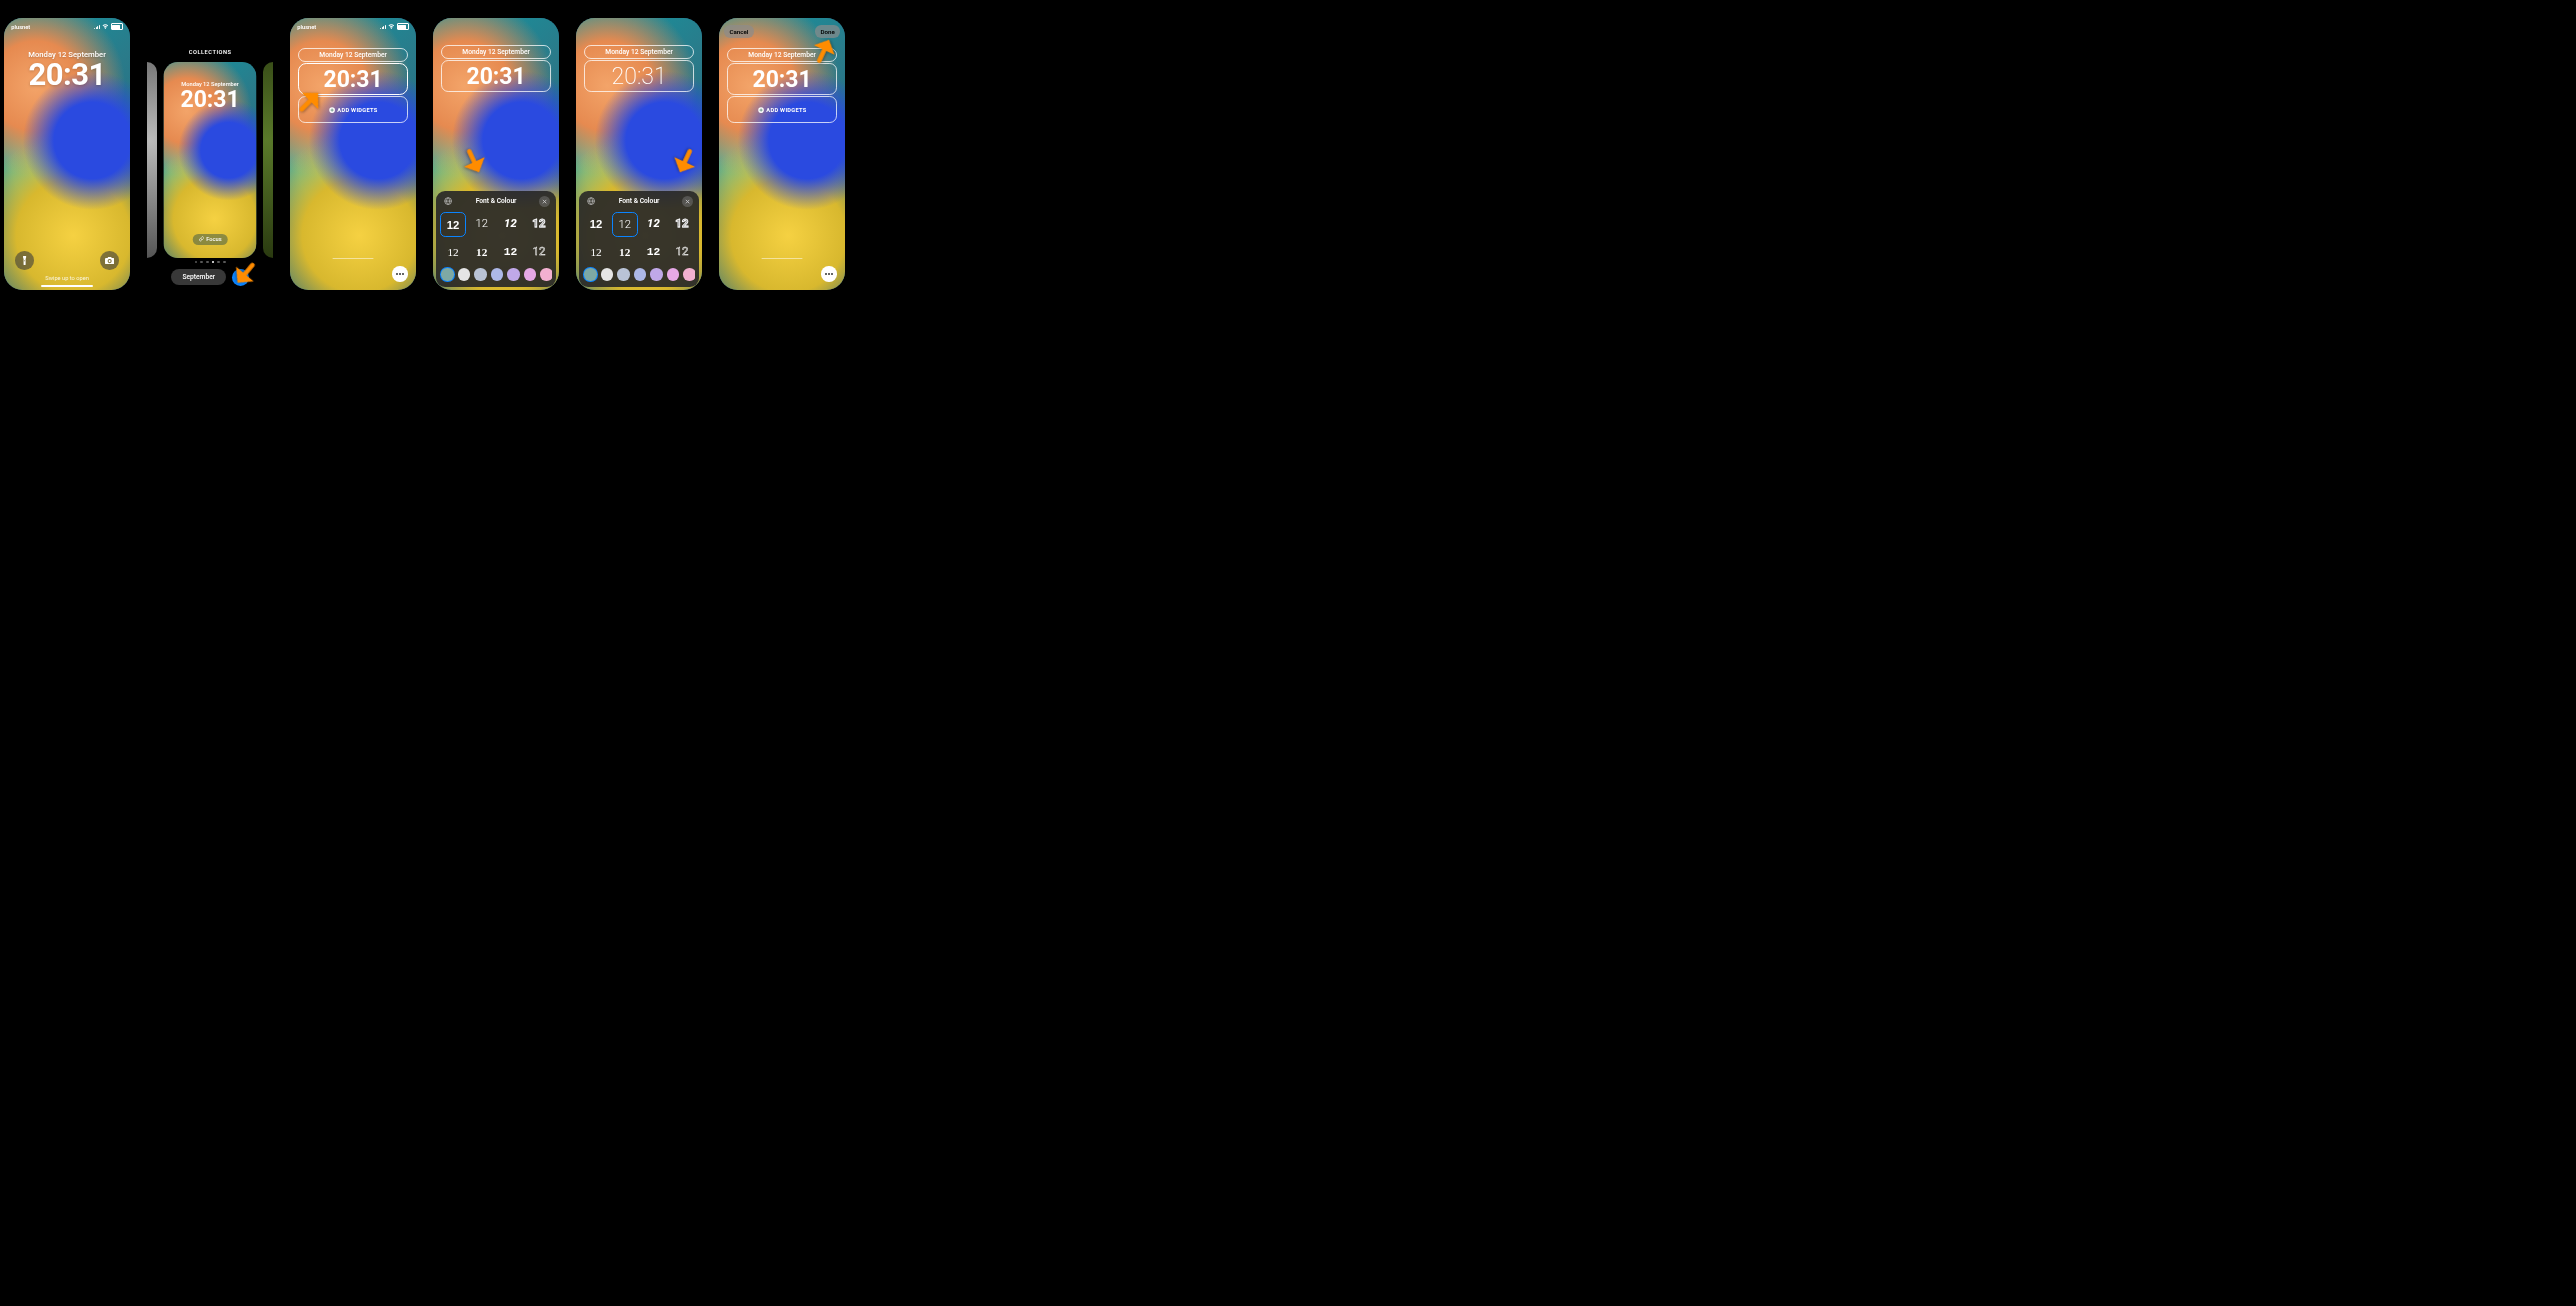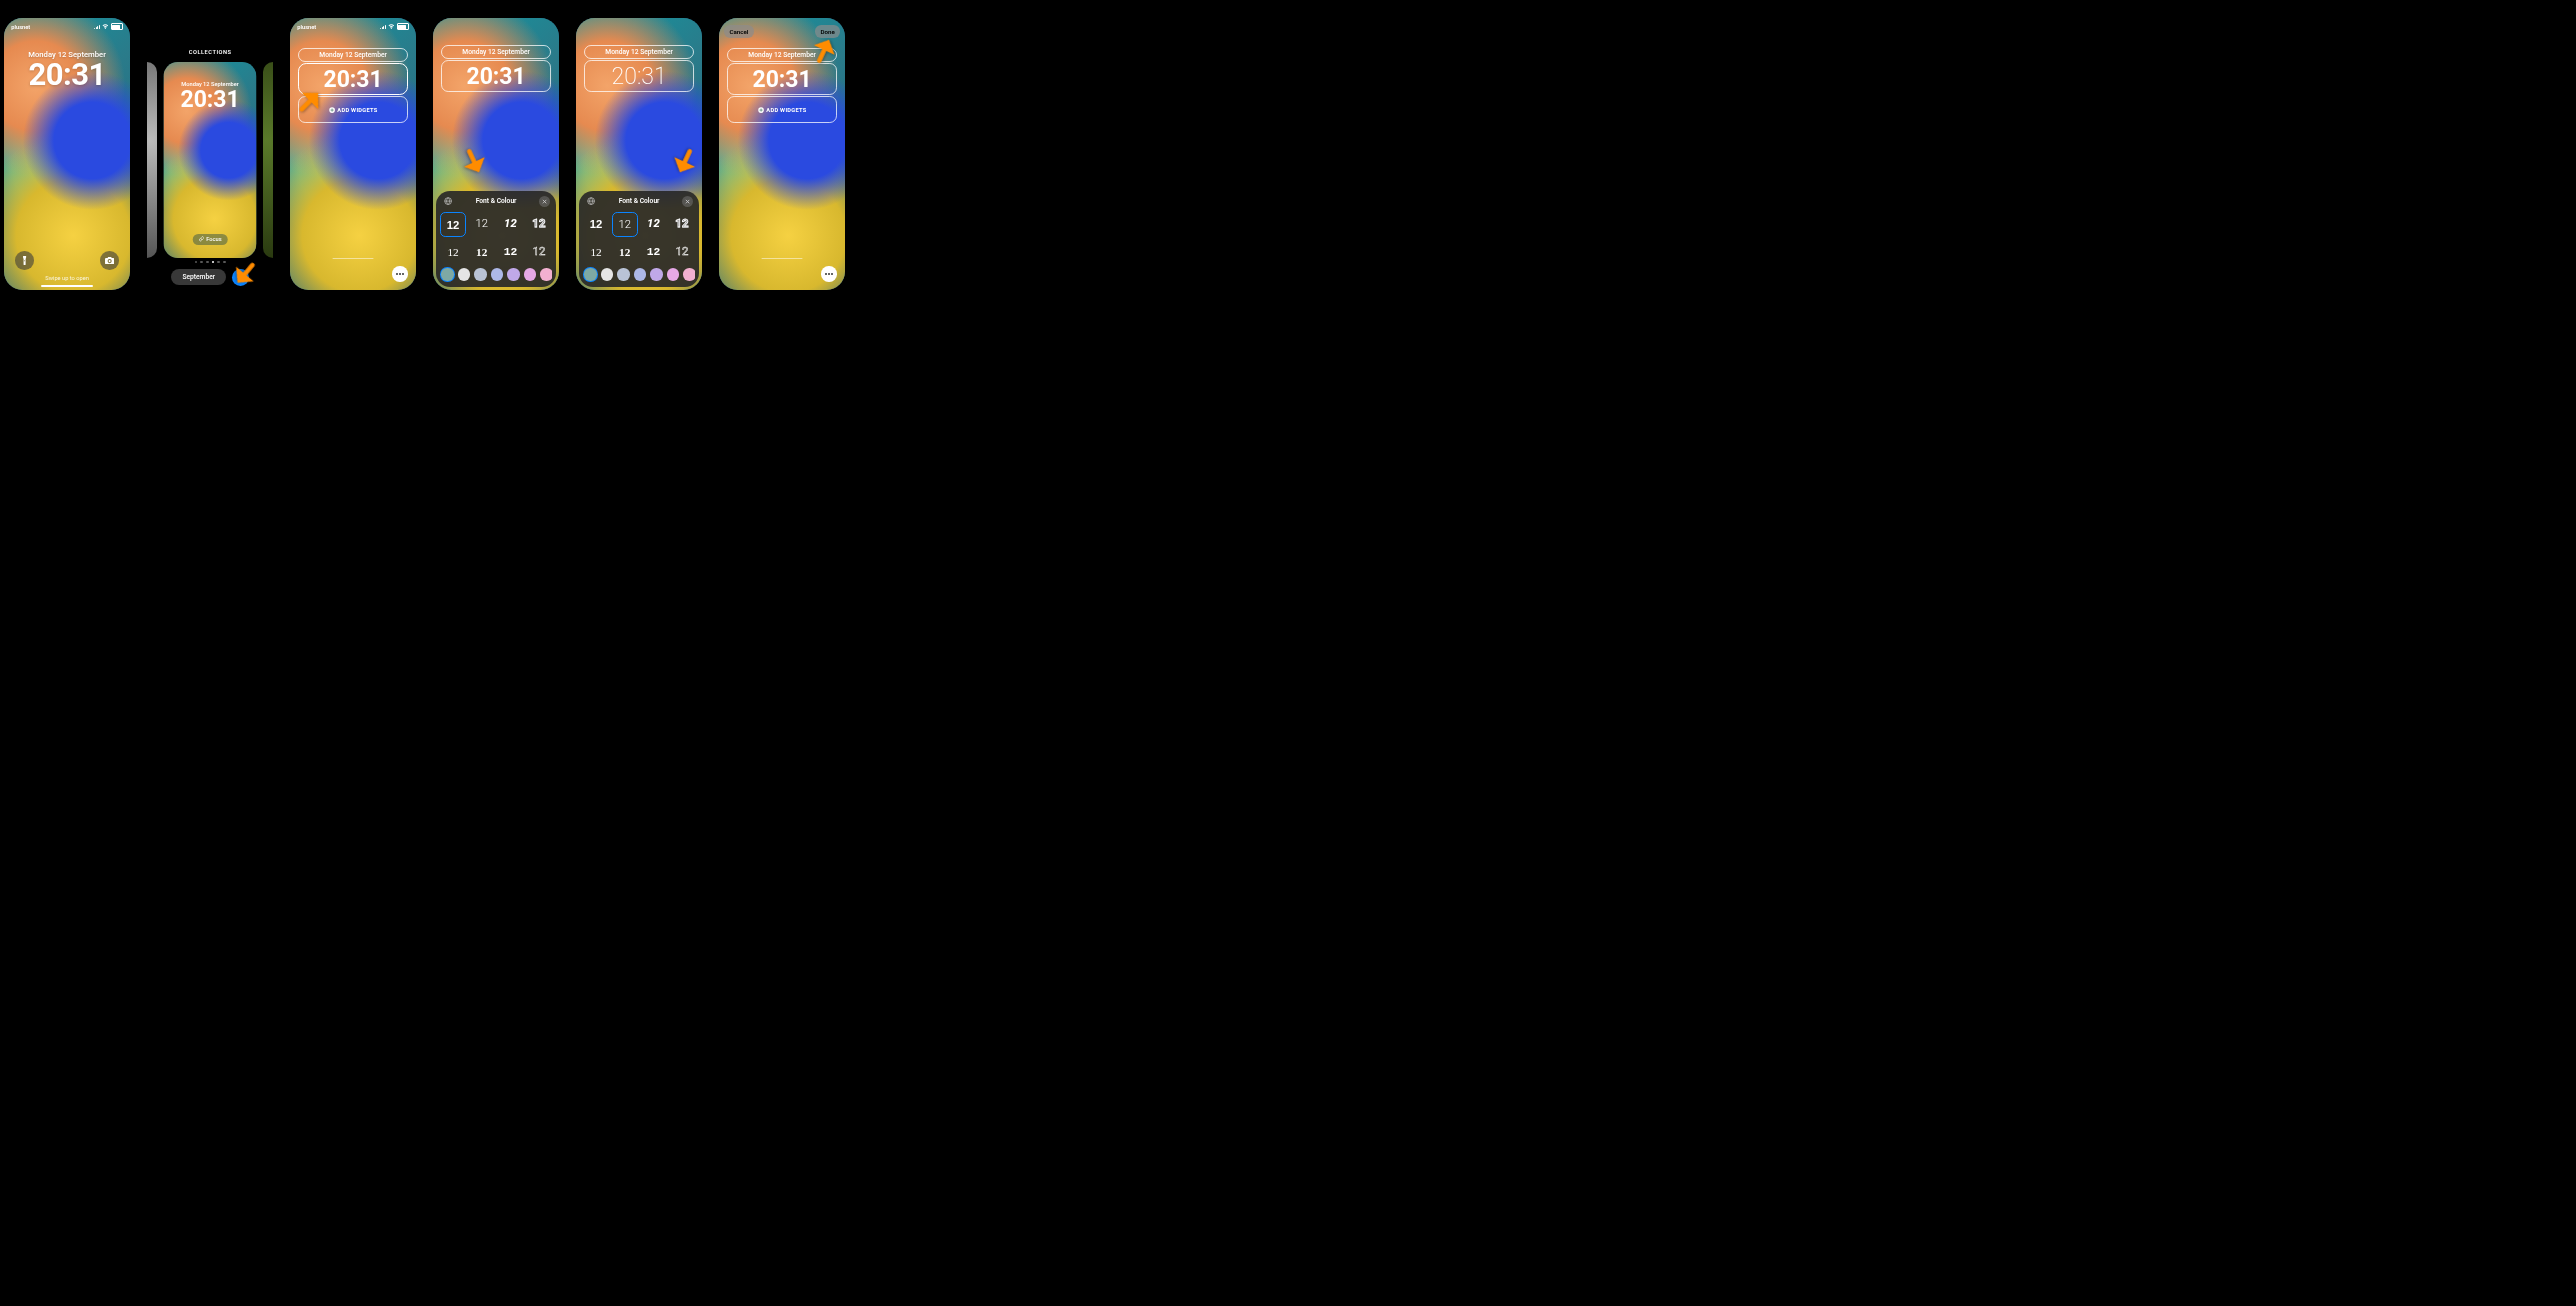--- a/index.html
+++ b/index.html
@@ -261,21 +261,21 @@
     color:#000;
     font-size:6.2px;font-weight:600;
     padding:2.6px 5.2px;border-radius:6.2px;
   }
 
   
   .sheet {
     position:absolute;
     left:3.1px;right:3.1px;bottom:3.1px;
     background:rgba(40,40,40,0.92);
-    border-radius:14px;
+    border-radius:9px;
     padding:5.2px 4.1px 5.2px 4.1px;
   }
   .sheet-header{
     display:flex;align-items:center;justify-content:space-between;
     padding:0 2.1px 3.1px 2.1px;
   }
   .sheet-title{font-size:6.7px;font-weight:600;color:#fff;}
   .sheet-close{
     width:11.3px;height:11.3px;border-radius:50%;background:rgba(120,120,120,0.5);
     display:flex;align-items:center;justify-content:center;font-size:6.7px;color:#ddd;

